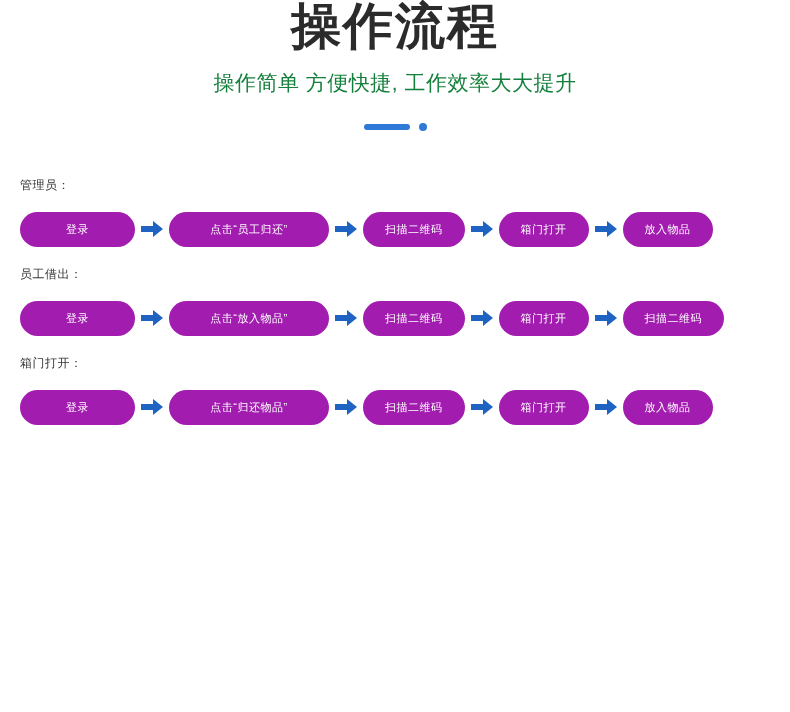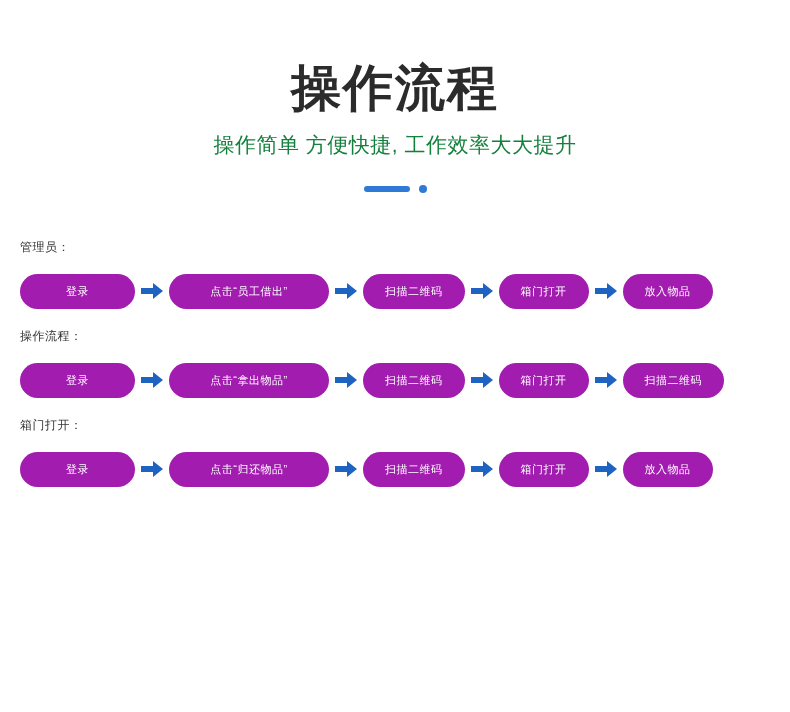--- a/index.html
+++ b/index.html
@@ -15,21 +15,20 @@
     font-family: "Liberation Sans", "DejaVu Sans", sans-serif;
     color: #333333;
     overflow: hidden;
     position: relative;
   }
 
   
   .header {
     width: 100%;
     text-align: center;
-    padding-top: 62px;
   }
   .page-title {
     font-size: 50px;
     font-weight: bold;
     color: #2b2b2b;
     letter-spacing: 2px;
     line-height: 1.05;
     margin: 0;
   }
   .page-subtitle {
@@ -123,21 +122,21 @@
 
   <div class="flow-group">
     <div class="group-label">管理员：</div>
     <div class="flow-row">
       <div class="pill wide">登录</div>
       <div class="arrow">
         <svg width="22" height="16" viewBox="0 0 22 16" aria-hidden="true">
           <path d="M0 5 L12 5 L12 0 L22 8 L12 16 L12 11 L0 11 Z" fill="#1f63c2"></path>
         </svg>
       </div>
-      <div class="pill wider">点击“员工借出”</div>
+      <div class="pill wider">点击“员工归还”</div>
       <div class="arrow">
         <svg width="22" height="16" viewBox="0 0 22 16" aria-hidden="true">
           <path d="M0 5 L12 5 L12 0 L22 8 L12 16 L12 11 L0 11 Z" fill="#1f63c2"></path>
         </svg>
       </div>
       <div class="pill">扫描二维码</div>
       <div class="arrow">
         <svg width="22" height="16" viewBox="0 0 22 16" aria-hidden="true">
           <path d="M0 5 L12 5 L12 0 L22 8 L12 16 L12 11 L0 11 Z" fill="#1f63c2"></path>
         </svg>
@@ -146,29 +145,29 @@
       <div class="arrow">
         <svg width="22" height="16" viewBox="0 0 22 16" aria-hidden="true">
           <path d="M0 5 L12 5 L12 0 L22 8 L12 16 L12 11 L0 11 Z" fill="#1f63c2"></path>
         </svg>
       </div>
       <div class="pill">放入物品</div>
     </div>
   </div>
 
   <div class="flow-group">
-    <div class="group-label">操作流程：</div>
+    <div class="group-label">员工借出：</div>
     <div class="flow-row">
       <div class="pill wide">登录</div>
       <div class="arrow">
         <svg width="22" height="16" viewBox="0 0 22 16" aria-hidden="true">
           <path d="M0 5 L12 5 L12 0 L22 8 L12 16 L12 11 L0 11 Z" fill="#1f63c2"></path>
         </svg>
       </div>
-      <div class="pill wider">点击“拿出物品”</div>
+      <div class="pill wider">点击“放入物品”</div>
       <div class="arrow">
         <svg width="22" height="16" viewBox="0 0 22 16" aria-hidden="true">
           <path d="M0 5 L12 5 L12 0 L22 8 L12 16 L12 11 L0 11 Z" fill="#1f63c2"></path>
         </svg>
       </div>
       <div class="pill">扫描二维码</div>
       <div class="arrow">
         <svg width="22" height="16" viewBox="0 0 22 16" aria-hidden="true">
           <path d="M0 5 L12 5 L12 0 L22 8 L12 16 L12 11 L0 11 Z" fill="#1f63c2"></path>
         </svg>

